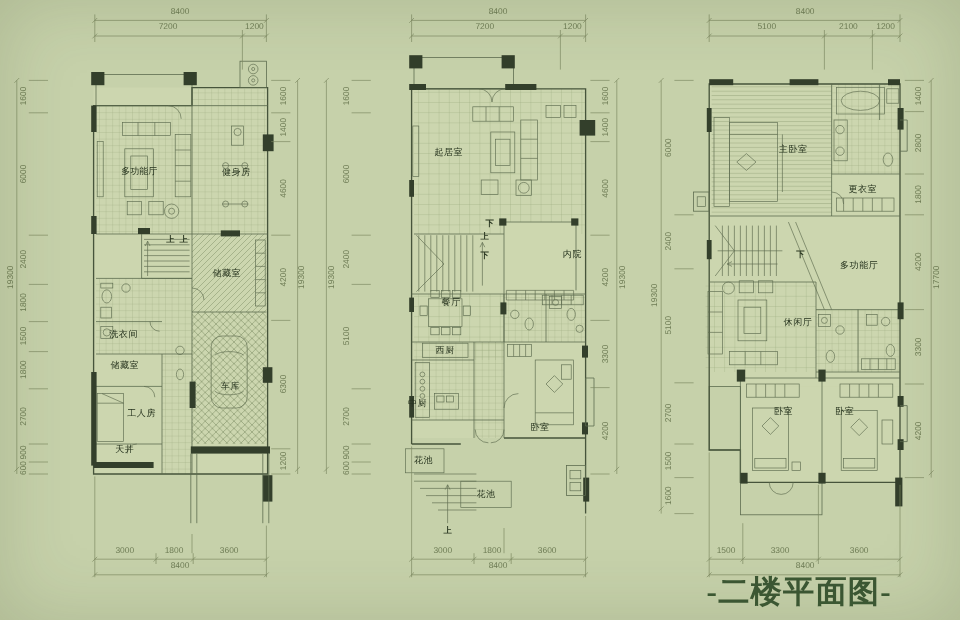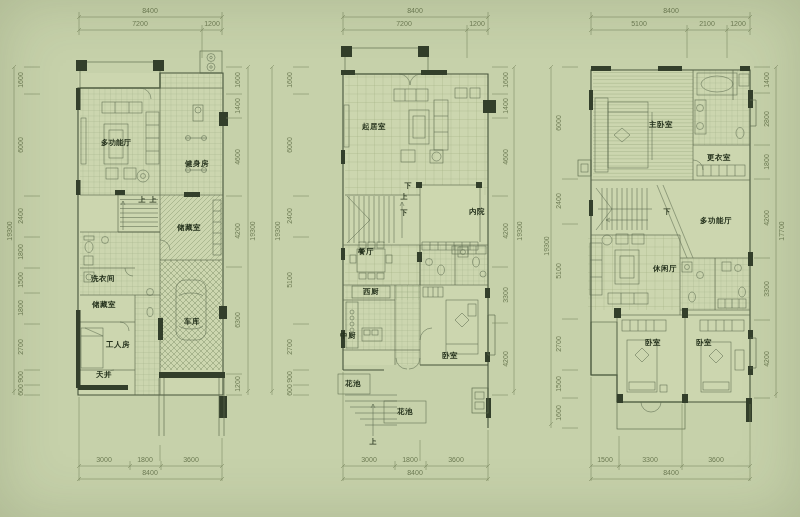--- a/index.html
+++ b/index.html
@@ -6,21 +6,21 @@
   #stage{position:relative;width:800px;height:517px;background:#c6d1aa;overflow:hidden;
          font-family:"Liberation Sans",sans-serif;}
   #stage::after{content:"";position:absolute;inset:0;pointer-events:none;
          box-shadow:inset 0 0 60px rgba(60,70,40,0.18);}
   svg{position:absolute;left:0;top:0;}
   svg .w{fill:none;stroke:#46543b;stroke-width:1.1;}
   svg .p{fill:none;stroke:#5c6b4e;stroke-width:0.65;}
   svg .f{fill:none;stroke:#5e6d50;stroke-width:0.55;}
   svg .d{fill:#333f2b;stroke:none;}
   svg .dim{fill:none;stroke:#7b8860;stroke-width:0.55;}
-  .lb{position:absolute;transform:translate(-50%,-50%);font-size:7.5px;font-weight:bold;
+  .lb{position:absolute;transform:translate(-50%,-50%);font-size:7.5px;font-weight:normal;
       color:#25321d;white-space:nowrap;letter-spacing:0.5px;}
   .lb.vtext{white-space:normal;width:30px;text-align:center;line-height:1.15;letter-spacing:0;}
   .sl{position:absolute;transform:translate(-50%,-50%);font-size:7px;font-weight:bold;
       color:#2a3721;white-space:nowrap;}
   .dm{position:absolute;transform:translate(-50%,-50%);font-size:7px;color:#6e7c55;
       white-space:nowrap;letter-spacing:0;}
   .dv{transform:translate(-50%,-50%) rotate(-90deg);}
   .title{position:absolute;transform:translate(-50%,-50%);font-family:"Liberation Serif",serif;
       font-weight:bold;font-size:26px;color:#3c5834;letter-spacing:1px;white-space:nowrap;}
 </style>
@@ -288,21 +288,21 @@
     M591 466H750M591 479H750M591 461V481M750 461V481M619 461V470M682 461V470
     M591 377V461M750 404V461M619 436V461M682 404V461
     M551 67V428M776 67V398
     M562 67H578M562 179H578M562 224H578M562 319H578M562 370H578M562 398H578M562 428H578
     M754 67H770M754 93H770M754 145H770M754 179H770M754 258H770M754 320H770M754 398H770"></path>
   <path class="dim" d="M589 19l4-4M748 19l4-4M589 32l4-4M685 32l4-4M725 32l4-4M748 32l4-4M589 468l4-4M617 468l4-4M680 468l4-4M748 468l4-4M589 481l4-4M748 481l4-4M549 69l4-4M549 426l4-4M774 69l4-4M774 396l4-4"></path>
 </g>
 </svg>
 
 <span class="lb vtext" style="left:116px;top:143px">多功能厅</span>
-<span class="lb" style="left:197px;top:164px">健身房</span>
+<span class="lb" style="left:197px;top:144px">健身房</span>
 <span class="lb" style="left:189px;top:228px">储藏室</span>
 <span class="lb" style="left:103px;top:279px">洗衣间</span>
 <span class="lb" style="left:104px;top:305px">储藏室</span>
 <span class="lb" style="left:118px;top:345px">工人房</span>
 <span class="lb" style="left:104px;top:375px">天井</span>
 <span class="lb" style="left:192px;top:322px">车库</span>
 <span class="sl" style="left:142px;top:200px">上</span>
 <span class="sl" style="left:153px;top:200px">上</span>
 
 <span class="dm" style="left:150px;top:10px">8400</span>
@@ -325,21 +325,21 @@
 <span class="dm dv" style="left:237px;top:80px">1600</span>
 <span class="dm dv" style="left:237px;top:106px">1400</span>
 <span class="dm dv" style="left:237px;top:157px">4600</span>
 <span class="dm dv" style="left:237px;top:231px">4200</span>
 <span class="dm dv" style="left:237px;top:320px">6300</span>
 <span class="dm dv" style="left:237px;top:384px">1200</span>
 <span class="dm dv" style="left:252px;top:231px">19300</span>
 
 <span class="lb" style="left:374px;top:127px">起居室</span>
 <span class="lb" style="left:477px;top:212px">内院</span>
-<span class="lb" style="left:366px;top:252px">餐厅</span>
+<span class="lb" style="left:376px;top:252px">餐厅</span>
 <span class="lb" style="left:371px;top:292px">西厨</span>
 <span class="lb" style="left:348px;top:336px">中厨</span>
 <span class="lb" style="left:450px;top:356px">卧室</span>
 <span class="lb" style="left:353px;top:384px">花池</span>
 <span class="lb" style="left:405px;top:412px">花池</span>
 <span class="sl" style="left:408px;top:186px">下</span>
 <span class="sl" style="left:404px;top:197px">上</span>
 <span class="sl" style="left:404px;top:213px">下</span>
 <span class="sl" style="left:373px;top:442px">上</span>
 
@@ -390,14 +390,15 @@
 <span class="dm dv" style="left:558px;top:384px">1500</span>
 <span class="dm dv" style="left:558px;top:413px">1600</span>
 <span class="dm dv" style="left:766px;top:80px">1400</span>
 <span class="dm dv" style="left:766px;top:119px">2800</span>
 <span class="dm dv" style="left:766px;top:162px">1800</span>
 <span class="dm dv" style="left:766px;top:218px">4200</span>
 <span class="dm dv" style="left:766px;top:289px">3300</span>
 <span class="dm dv" style="left:766px;top:359px">4200</span>
 <span class="dm dv" style="left:781px;top:231px">17700</span>
 
+<div class="title" style="left:666px;top:493px">-二楼平面图-</div>
 
 </div>
 
 </body></html>

